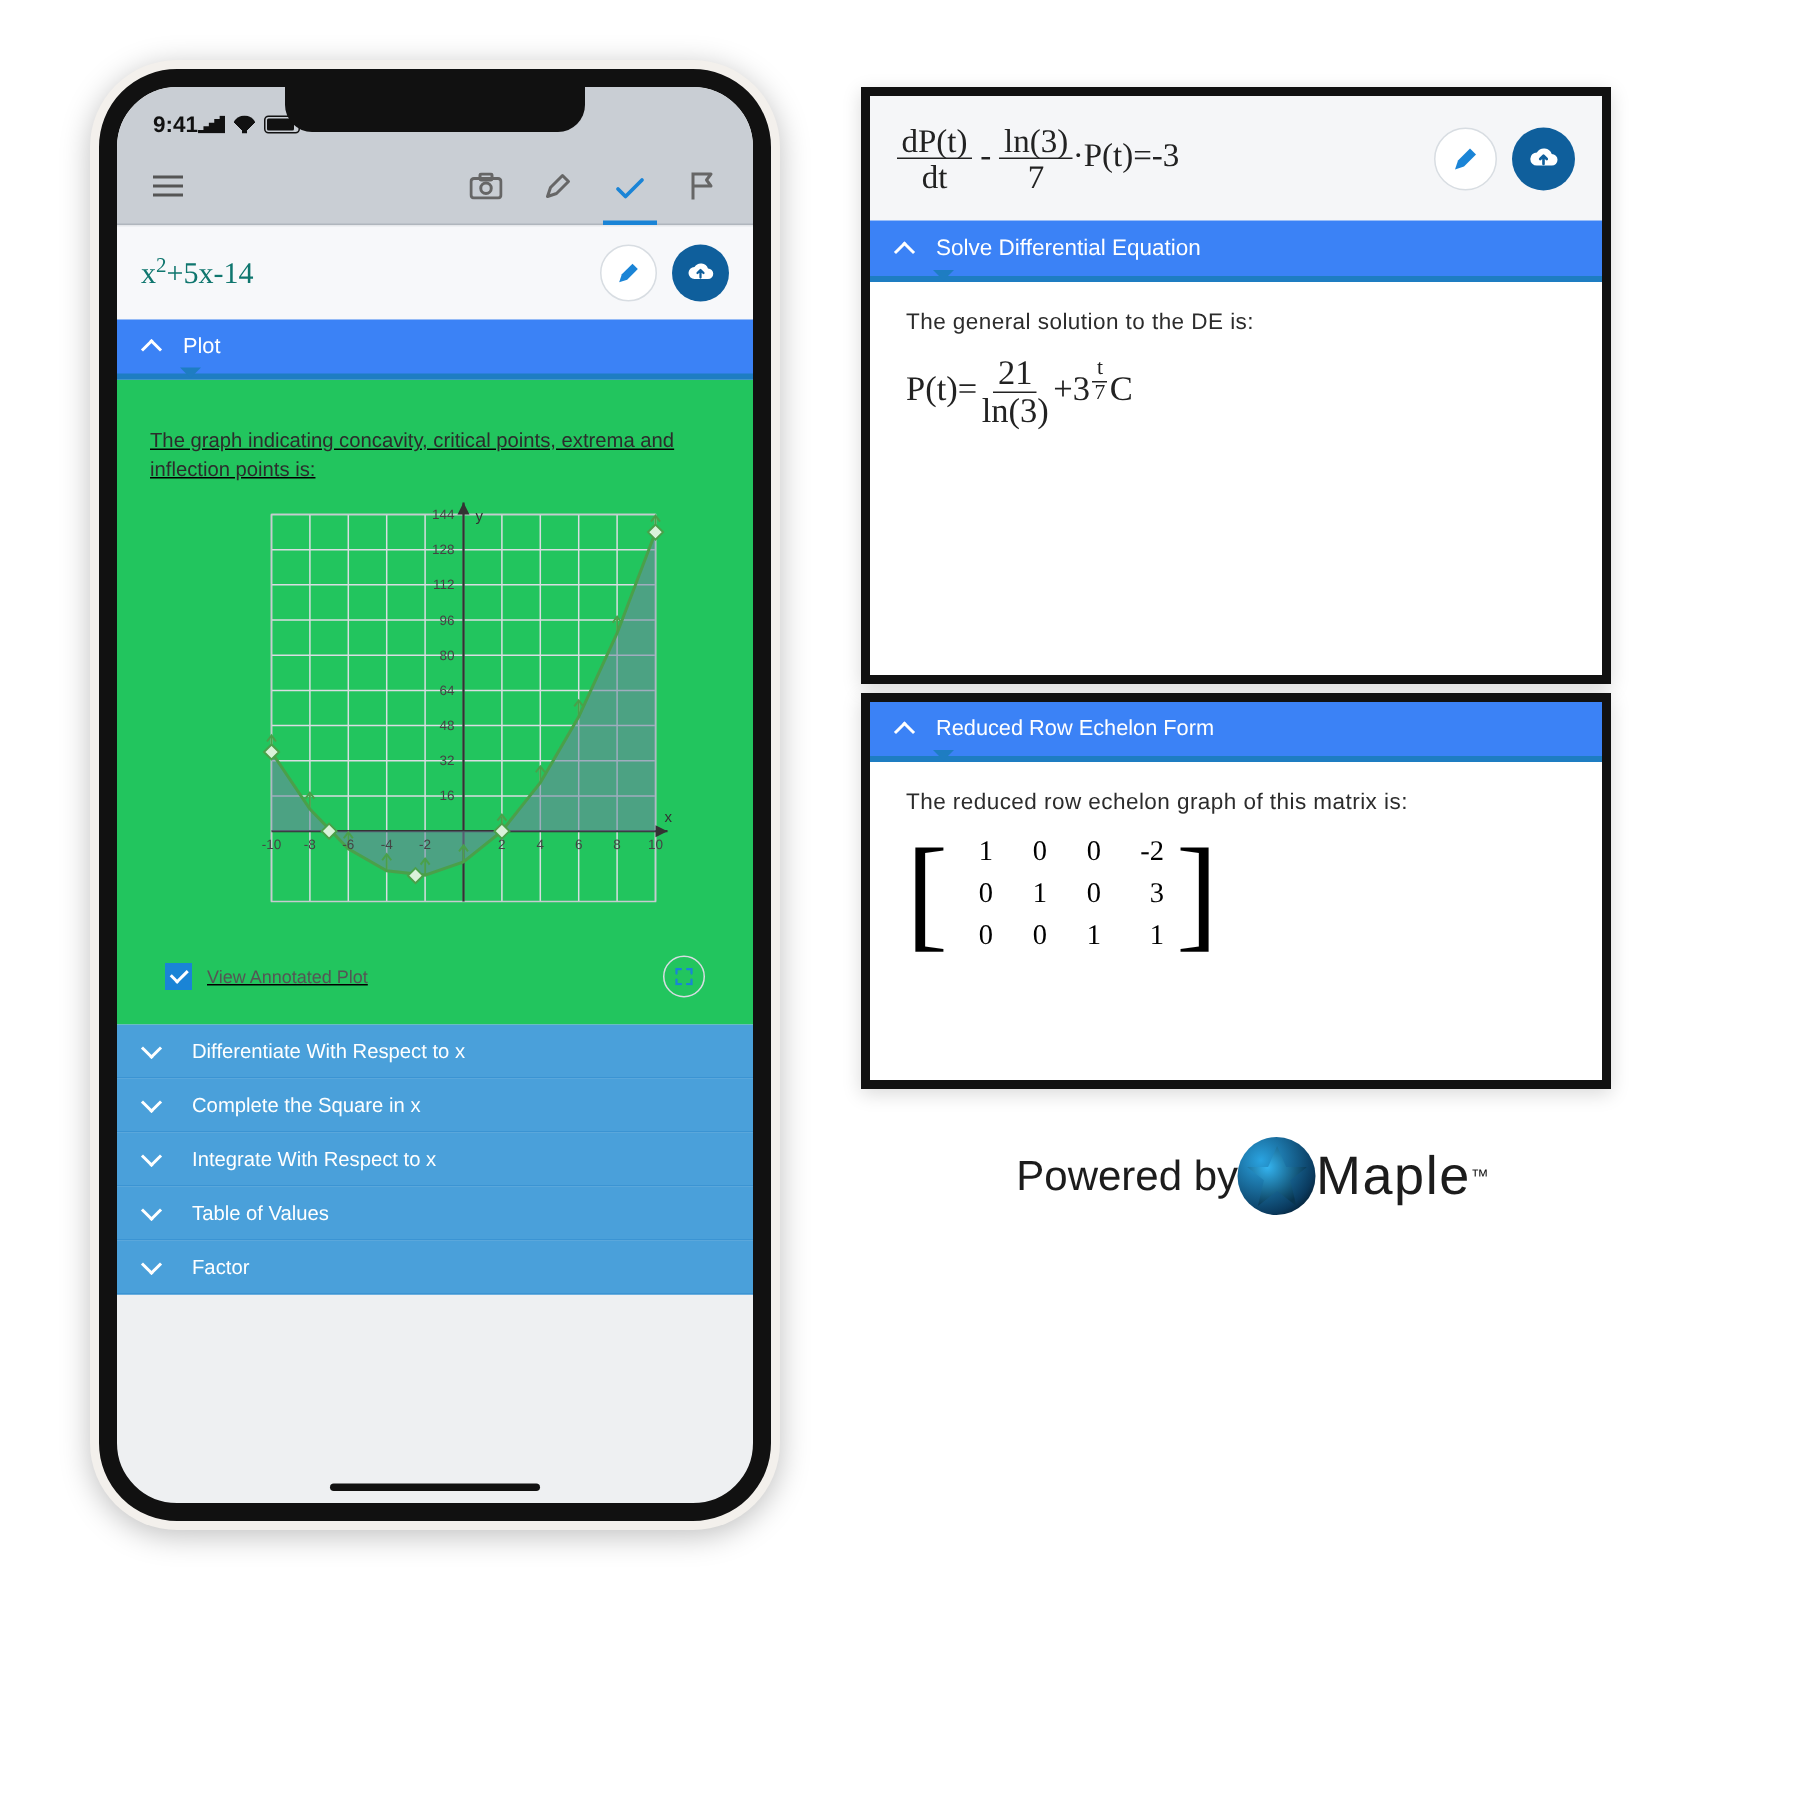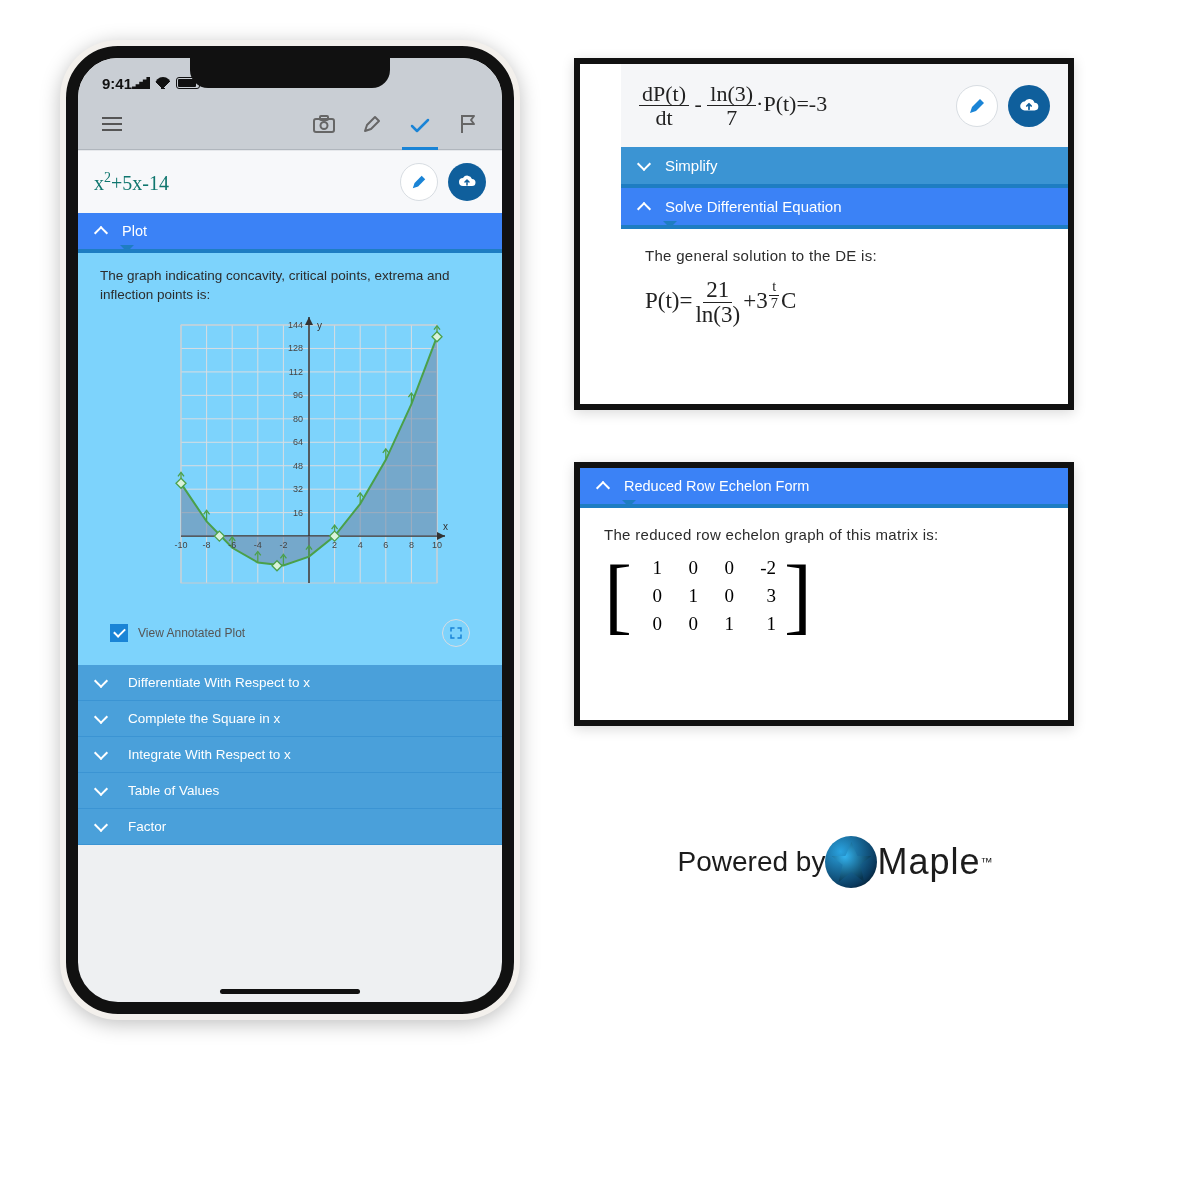--- a/index.html
+++ b/index.html
@@ -63,59 +63,59 @@
     background:#3b82f6; color:#fff; padding:10px 16px; display:flex; align-items:center; gap:14px;
     border-bottom:4px solid #1e7dc2; position:relative; cursor:pointer;
     font-size: 14.5px;
   }
   .acc-header.darker { background:#3b94d3; }
   .chev { width: 14px; height:14px; display:flex; align-items:center; justify-content:center; }
   .chev::before { content:''; width:8px; height:8px; border:2px solid #fff; border-top:none; border-right:none; transform: rotate(-45deg); margin-top:-3px; }
   .chev.up::before { transform: rotate(135deg); margin-top:4px; }
   .acc-header .pointer { position:absolute; left:42px; bottom:-10px; width:0; height:0; border:7px solid transparent; border-top-color:#1e7dc2; }
   
-  .plot-card { background:#7dd3fc; padding: 14px 22px 14px; }
+  .plot-card { background:#22c55e; padding: 32px 22px 14px; text-decoration: underline; }
   .plot-desc { font-size: 13.5px; color:#2c2c2c; margin-bottom: 6px; line-height:1.4; }
   .plot-box { display:flex; justify-content:center; }
   .plot-controls { display:flex; align-items:center; padding: 8px 10px 4px; gap: 10px; }
   .checkbox { width:18px; height:18px; background:#1a84d6; display:flex; align-items:center; justify-content:center; }
   .checkbox::after { content:''; width:9px; height:5px; border:2px solid #fff; border-top:none; border-right:none; transform:rotate(-45deg); margin-top:-3px; }
   .plot-controls .label { font-size:12px; color:#555; }
   .expand-btn { margin-left:auto; width:28px; height:28px; border:1px solid #d8dde2; border-radius:50%; display:flex; align-items:center; justify-content:center; color:#1a84d6; font-size:13px; cursor:pointer; }
 
   .acc-strip { background:#4aa0da; color:#fff; padding:10px 16px; display:flex; align-items:center; gap:20px; border-bottom:1px solid #3b94d3; font-size:13.5px; cursor:pointer; }
 
   .home-bar { position:absolute; bottom:8px; left:50%; transform:translateX(-50%); width:140px; height:5px; background:#111; border-radius:3px; }
 
   
   .card {
     position:absolute; background:#fff; border:6px solid #111;
     box-shadow: 0 3px 12px rgba(0,0,0,0.15);
   }
-  .card1 { left: 574px; top: 58px; width: 500px; height: 352px; padding-left: 41px; }
+  .card1 { left: 574px; top: 58px; width: 500px; height: 398px; }
   .card-top { background:#f5f6f8; padding: 18px 18px; display:flex; align-items:center; }
   .math { font-family: Georgia, serif; font-size: 22px; color:#222; flex:1; }
   .frac { display:inline-flex; flex-direction:column; align-items:center; vertical-align:middle; line-height:1.05; }
   .frac .num { border-bottom:1.5px solid #222; padding:0 3px; }
   .frac .den { padding:0 3px; }
   .card1 .round-btn { width:42px; height:42px; }
   .card1 .acc-header { font-size: 15px; }
   .card-body { padding: 18px 24px; }
   .body-text { font-size: 15px; color:#2c2c2c; letter-spacing:0.3px; margin-bottom: 14px; }
 
   .card2 { left: 574px; top: 462px; width: 500px; height: 264px; }
   .matrix { display:flex; align-items:center; font-family: Georgia, serif; font-size:19px; margin-top: 6px; }
   .bracket { font-size: 84px; font-weight: 100; line-height: 0.86; }
   .matrix-rows { display:flex; flex-direction:column; gap: 6px; padding: 0 8px; }
   .matrix-rows .r { display:flex; gap: 14px; }
   .matrix-rows .r span { width: 22px; text-align:right; }
   .matrix-rows .r span:last-child { width: 28px; }
 
   .badge {
-    position:absolute; left: 600px; top: 822px; width: 470px; height: 80px;
+    position:absolute; left: 600px; top: 744px; width: 470px; height: 80px;
     display:flex; align-items:center; justify-content:center; gap: 0;
     font-size: 28px; color:#1c1c1c;
   }
   .leaf { width: 52px; height: 52px; background: radial-gradient(circle at 30% 30%, #2aa3e0, #0a3a5e 70%, #000); border-radius: 50%; position:relative; }
   .leaf::before { content:''; position:absolute; inset:6px; background: radial-gradient(circle at 35% 35%, #34b4f0, #083550 75%); clip-path: polygon(50% 0, 65% 35%, 100% 35%, 72% 57%, 82% 100%, 50% 75%, 18% 100%, 28% 57%, 0 35%, 35% 35%); }
   .maple-text { font-size: 36px; letter-spacing:1px; color:#1c1c1c; }
   .tm { font-size: 12px; vertical-align: top; }
 
   svg { display:block; }
 </style>
@@ -319,24 +319,20 @@
           <path d="M2 16 L4 10 L12 2 L16 6 L8 14 Z" fill="#1a84d6"></path>
         </svg>
     </div>
     <div class="round-btn blue">
       <svg width="22" height="18" viewBox="0 0 20 16">
           <path d="M6 12 A4 4 0 0 1 6 4 A5 5 0 0 1 15 5 A3.5 3.5 0 0 1 15 12 H6 Z" fill="#fff"></path>
           <path d="M10 11 V6 M8 8 L10 6 L12 8" fill="none" stroke="#0f5f9c" stroke-width="1.6" stroke-linecap="round" stroke-linejoin="round"></path>
         </svg>
     </div>
   </div>
-  <div class="acc-header darker">
-    <span class="chev"></span>
-    <span>Simplify</span>
-  </div>
   <div class="acc-header">
     <span class="chev up"></span>
     <span>Solve Differential Equation</span>
     <span class="pointer"></span>
   </div>
   <div class="card-body">
     <div class="body-text">The general solution to the DE is:</div>
     <div class="math" id="sol1" style="font-size:23px">P(t)=<span class="frac">
           <span class="num">21</span>
           <span class="den">ln(3)</span>

